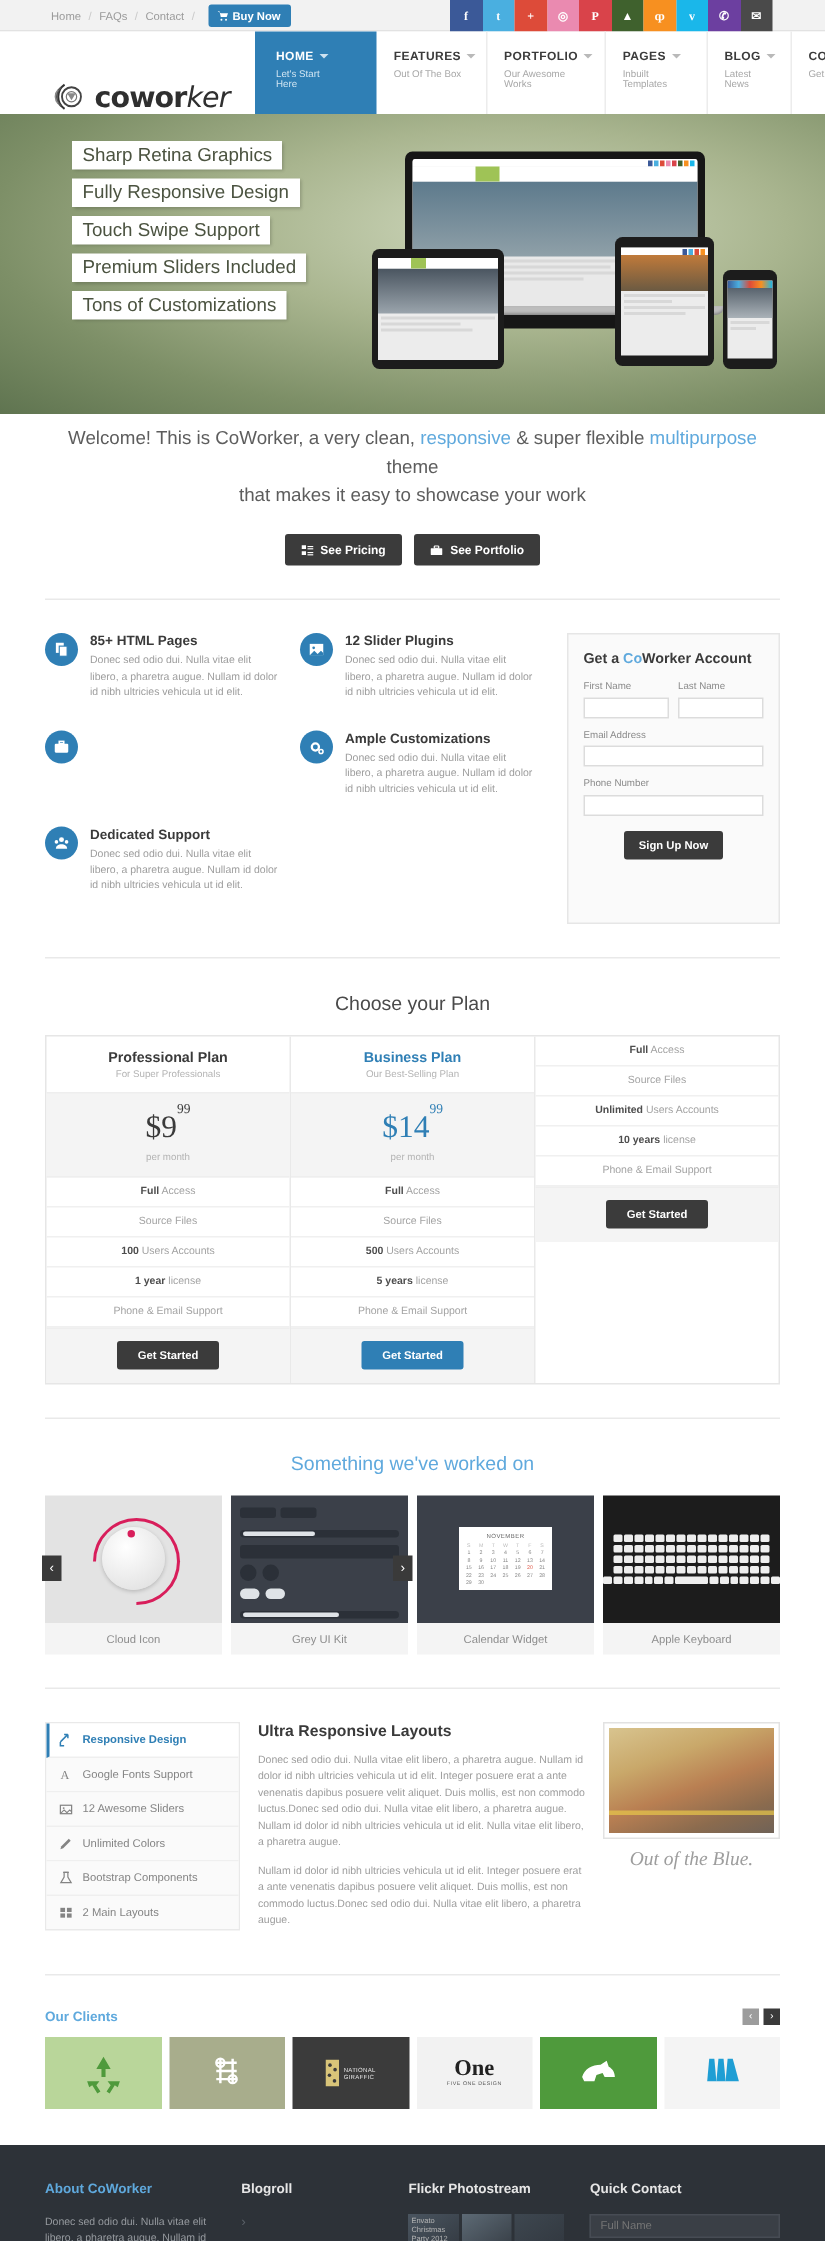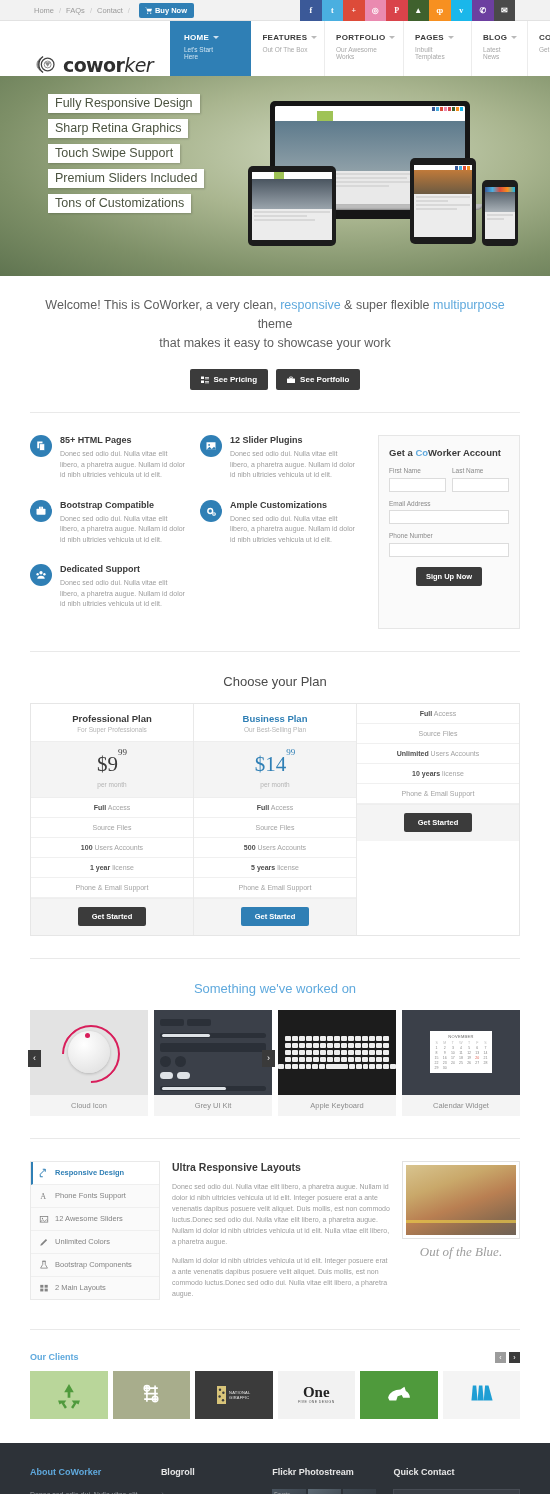--- a/index.html
+++ b/index.html
@@ -69,21 +69,21 @@
   .phone .frame { background:#1c1c1c; border-radius:5px; padding:7px 3px; }
   .phone .inner { height:52px; background:#ececec; overflow:hidden; }
   .mini-top { height:5px; background:#fff; display:flex; align-items:center; }
   .mini-dots { display:flex; gap:1px; margin-left:auto; margin-right:2px; }
   .mini-dots i { width:3px; height:4px; display:block; }
   .mini-photo { background:linear-gradient(#5d7a8c,#8fa0a8); }
   .mini-rows { padding:2px; }
   .mini-rows div { height:2px; background:#d8d8d8; margin-bottom:2px; }
 
   
-  .welcome { padding:20px 0 0; text-align:center; }
+  .welcome { padding:7px 0 0; text-align:center; }
   .welcome p { font-size:12.5px; color:#5d5d5d; line-height:19px; }
   .welcome a { color:#5fa9dd; text-decoration:none; }
   .wbtns { margin-top:16px; display:flex; justify-content:center; gap:8px; }
   .dbtn { background:#3b3b3b; color:#fff; font-size:8px; font-weight:bold;
           padding:6px 11px; border-radius:2px; display:inline-flex; align-items:center; gap:5px;
           border:none; cursor:pointer; font-family:"Liberation Sans",sans-serif; }
 
   .hr { height:1px; background:#e9e9e9; margin:22px auto; width:490px; }
 
   
@@ -319,22 +319,22 @@
           <div class="nt">
             <span>CONTACT</span>
           </div>
           <div class="ns">Get In Touch</div>
         </div>
       </div>
   </div>
 
   <div class="hero">
     <div class="hero-tags" id="hero-tags">
+        <div><span class="tag">Sharp Retina Graphics</span></div>
         <div><span class="tag">Fully Responsive Design</span></div>
-        <div><span class="tag">Sharp Retina Graphics</span></div>
         <div><span class="tag">Touch Swipe Support</span></div>
         <div><span class="tag">Premium Sliders Included</span></div>
         <div><span class="tag">Tons of Customizations</span></div>
       </div>
     <div class="devices">
       <div class="dev lap">
         <div class="lap-screen">
           <div class="lap-inner">
             <div class="mini-top">
                 <div class="mini-dots">
@@ -469,24 +469,20 @@
             <p>Donec sed odio dui. Nulla vitae elit libero, a pharetra augue. Nullam id dolor id nibh ultricies vehicula ut id elit.</p>
           </div>
         </div>
         <div class="feat">
           <div class="ficon">
             <svg width="12" height="12" viewBox="0 0 16 16">
               <rect x="2" y="5" width="12" height="8" rx="1" fill="#fff"></rect>
               <rect x="6" y="3" width="4" height="2" fill="none" stroke="#fff" stroke-width="1.4"></rect>
             </svg>
           </div>
-          <div>
-            <h4>Bootstrap Compatible</h4>
-            <p>Donec sed odio dui. Nulla vitae elit libero, a pharetra augue. Nullam id dolor id nibh ultricies vehicula ut id elit.</p>
-          </div>
         </div>
         <div class="feat">
           <div class="ficon">
             <svg width="12" height="12" viewBox="0 0 16 16">
               <circle cx="7" cy="8" r="3.2" fill="none" stroke="#fff" stroke-width="2"></circle>
               <circle cx="12" cy="12" r="1.8" fill="none" stroke="#fff" stroke-width="1.4"></circle>
             </svg>
           </div>
           <div>
             <h4>Ample Customizations</h4>
@@ -603,110 +599,20 @@
           <div class="uifield"></div>
           <div><span class="uicirc"></span><span class="uicirc"></span></div>
           <div><span class="uitog"></span><span class="uitog"></span></div>
           <div class="uibar">
               <i style="width:60%"></i>
             </div>
         </div>
         <div class="pcap">Grey UI Kit</div>
       </div>
       <div class="carr r" style="left:232px;right:auto">›</div>
-      <div class="pitem">
-        <div class="pthumb th-kb" id="kb">
-            <div class="kbrow">
-              <div class="kbkey"></div>
-              <div class="kbkey"></div>
-              <div class="kbkey"></div>
-              <div class="kbkey"></div>
-              <div class="kbkey"></div>
-              <div class="kbkey"></div>
-              <div class="kbkey"></div>
-              <div class="kbkey"></div>
-              <div class="kbkey"></div>
-              <div class="kbkey"></div>
-              <div class="kbkey"></div>
-              <div class="kbkey"></div>
-              <div class="kbkey"></div>
-              <div class="kbkey"></div>
-              <div class="kbkey"></div>
-            </div>
-            <div class="kbrow">
-              <div class="kbkey"></div>
-              <div class="kbkey"></div>
-              <div class="kbkey"></div>
-              <div class="kbkey"></div>
-              <div class="kbkey"></div>
-              <div class="kbkey"></div>
-              <div class="kbkey"></div>
-              <div class="kbkey"></div>
-              <div class="kbkey"></div>
-              <div class="kbkey"></div>
-              <div class="kbkey"></div>
-              <div class="kbkey"></div>
-              <div class="kbkey"></div>
-              <div class="kbkey"></div>
-              <div class="kbkey"></div>
-            </div>
-            <div class="kbrow">
-              <div class="kbkey"></div>
-              <div class="kbkey"></div>
-              <div class="kbkey"></div>
-              <div class="kbkey"></div>
-              <div class="kbkey"></div>
-              <div class="kbkey"></div>
-              <div class="kbkey"></div>
-              <div class="kbkey"></div>
-              <div class="kbkey"></div>
-              <div class="kbkey"></div>
-              <div class="kbkey"></div>
-              <div class="kbkey"></div>
-              <div class="kbkey"></div>
-              <div class="kbkey"></div>
-              <div class="kbkey"></div>
-            </div>
-            <div class="kbrow">
-              <div class="kbkey"></div>
-              <div class="kbkey"></div>
-              <div class="kbkey"></div>
-              <div class="kbkey"></div>
-              <div class="kbkey"></div>
-              <div class="kbkey"></div>
-              <div class="kbkey"></div>
-              <div class="kbkey"></div>
-              <div class="kbkey"></div>
-              <div class="kbkey"></div>
-              <div class="kbkey"></div>
-              <div class="kbkey"></div>
-              <div class="kbkey"></div>
-              <div class="kbkey"></div>
-              <div class="kbkey"></div>
-            </div>
-            <div class="kbrow">
-              <div class="kbkey"></div>
-              <div class="kbkey"></div>
-              <div class="kbkey"></div>
-              <div class="kbkey"></div>
-              <div class="kbkey"></div>
-              <div class="kbkey"></div>
-              <div class="kbkey"></div>
-              <div class="kbkey" style="width: 22px;"></div>
-              <div class="kbkey"></div>
-              <div class="kbkey"></div>
-              <div class="kbkey"></div>
-              <div class="kbkey"></div>
-              <div class="kbkey"></div>
-              <div class="kbkey"></div>
-              <div class="kbkey"></div>
-            </div>
-          </div>
-        <div class="pcap">Apple Keyboard</div>
-      </div>
       <div class="pitem">
         <div class="pthumb th-cal">
           <div class="calbox">
             <div class="calhead">NOVEMBER</div>
             <div class="calgrid" id="calgrid">
                 <span style="color: rgb(187, 187, 187);">S</span>
                 <span style="color: rgb(187, 187, 187);">M</span>
                 <span style="color: rgb(187, 187, 187);">T</span>
                 <span style="color: rgb(187, 187, 187);">W</span>
                 <span style="color: rgb(187, 187, 187);">T</span>
@@ -745,20 +651,110 @@
                 <span></span>
                 <span></span>
                 <span></span>
                 <span></span>
                 <span></span>
               </div>
           </div>
         </div>
         <div class="pcap">Calendar Widget</div>
       </div>
+      <div class="pitem">
+        <div class="pthumb th-kb" id="kb">
+            <div class="kbrow">
+              <div class="kbkey"></div>
+              <div class="kbkey"></div>
+              <div class="kbkey"></div>
+              <div class="kbkey"></div>
+              <div class="kbkey"></div>
+              <div class="kbkey"></div>
+              <div class="kbkey"></div>
+              <div class="kbkey"></div>
+              <div class="kbkey"></div>
+              <div class="kbkey"></div>
+              <div class="kbkey"></div>
+              <div class="kbkey"></div>
+              <div class="kbkey"></div>
+              <div class="kbkey"></div>
+              <div class="kbkey"></div>
+            </div>
+            <div class="kbrow">
+              <div class="kbkey"></div>
+              <div class="kbkey"></div>
+              <div class="kbkey"></div>
+              <div class="kbkey"></div>
+              <div class="kbkey"></div>
+              <div class="kbkey"></div>
+              <div class="kbkey"></div>
+              <div class="kbkey"></div>
+              <div class="kbkey"></div>
+              <div class="kbkey"></div>
+              <div class="kbkey"></div>
+              <div class="kbkey"></div>
+              <div class="kbkey"></div>
+              <div class="kbkey"></div>
+              <div class="kbkey"></div>
+            </div>
+            <div class="kbrow">
+              <div class="kbkey"></div>
+              <div class="kbkey"></div>
+              <div class="kbkey"></div>
+              <div class="kbkey"></div>
+              <div class="kbkey"></div>
+              <div class="kbkey"></div>
+              <div class="kbkey"></div>
+              <div class="kbkey"></div>
+              <div class="kbkey"></div>
+              <div class="kbkey"></div>
+              <div class="kbkey"></div>
+              <div class="kbkey"></div>
+              <div class="kbkey"></div>
+              <div class="kbkey"></div>
+              <div class="kbkey"></div>
+            </div>
+            <div class="kbrow">
+              <div class="kbkey"></div>
+              <div class="kbkey"></div>
+              <div class="kbkey"></div>
+              <div class="kbkey"></div>
+              <div class="kbkey"></div>
+              <div class="kbkey"></div>
+              <div class="kbkey"></div>
+              <div class="kbkey"></div>
+              <div class="kbkey"></div>
+              <div class="kbkey"></div>
+              <div class="kbkey"></div>
+              <div class="kbkey"></div>
+              <div class="kbkey"></div>
+              <div class="kbkey"></div>
+              <div class="kbkey"></div>
+            </div>
+            <div class="kbrow">
+              <div class="kbkey"></div>
+              <div class="kbkey"></div>
+              <div class="kbkey"></div>
+              <div class="kbkey"></div>
+              <div class="kbkey"></div>
+              <div class="kbkey"></div>
+              <div class="kbkey"></div>
+              <div class="kbkey" style="width: 22px;"></div>
+              <div class="kbkey"></div>
+              <div class="kbkey"></div>
+              <div class="kbkey"></div>
+              <div class="kbkey"></div>
+              <div class="kbkey"></div>
+              <div class="kbkey"></div>
+              <div class="kbkey"></div>
+            </div>
+          </div>
+        <div class="pcap">Apple Keyboard</div>
+      </div>
     </div>
   </div>
 
   <div class="hr"></div>
 
   <div class="container tabsect">
     <div class="tablist" id="tablist">
         <div class="tabrow on">
           <span>
             <svg width="10" height="10" viewBox="0 0 16 16">
@@ -766,21 +762,21 @@
             </svg>
           </span>
           <span>Responsive Design</span>
         </div>
         <div class="tabrow">
           <span>
             <svg width="10" height="10" viewBox="0 0 16 16">
               <text x="2" y="13" font-size="13" font-family="Liberation Serif, serif" fill="currentColor">A</text>
             </svg>
           </span>
-          <span>Phone Fonts Support</span>
+          <span>Google Fonts Support</span>
         </div>
         <div class="tabrow">
           <span>
             <svg width="10" height="10" viewBox="0 0 16 16">
               <rect x="2" y="4" width="12" height="9" fill="none" stroke="currentColor" stroke-width="1.3"></rect>
               <circle cx="5.5" cy="7" r="1" fill="currentColor"></circle>
               <path d="M2 13l4-4 3 3 3-3 2 2" fill="none" stroke="currentColor" stroke-width="1.2"></path>
             </svg>
           </span>
           <span>12 Awesome Sliders</span>

